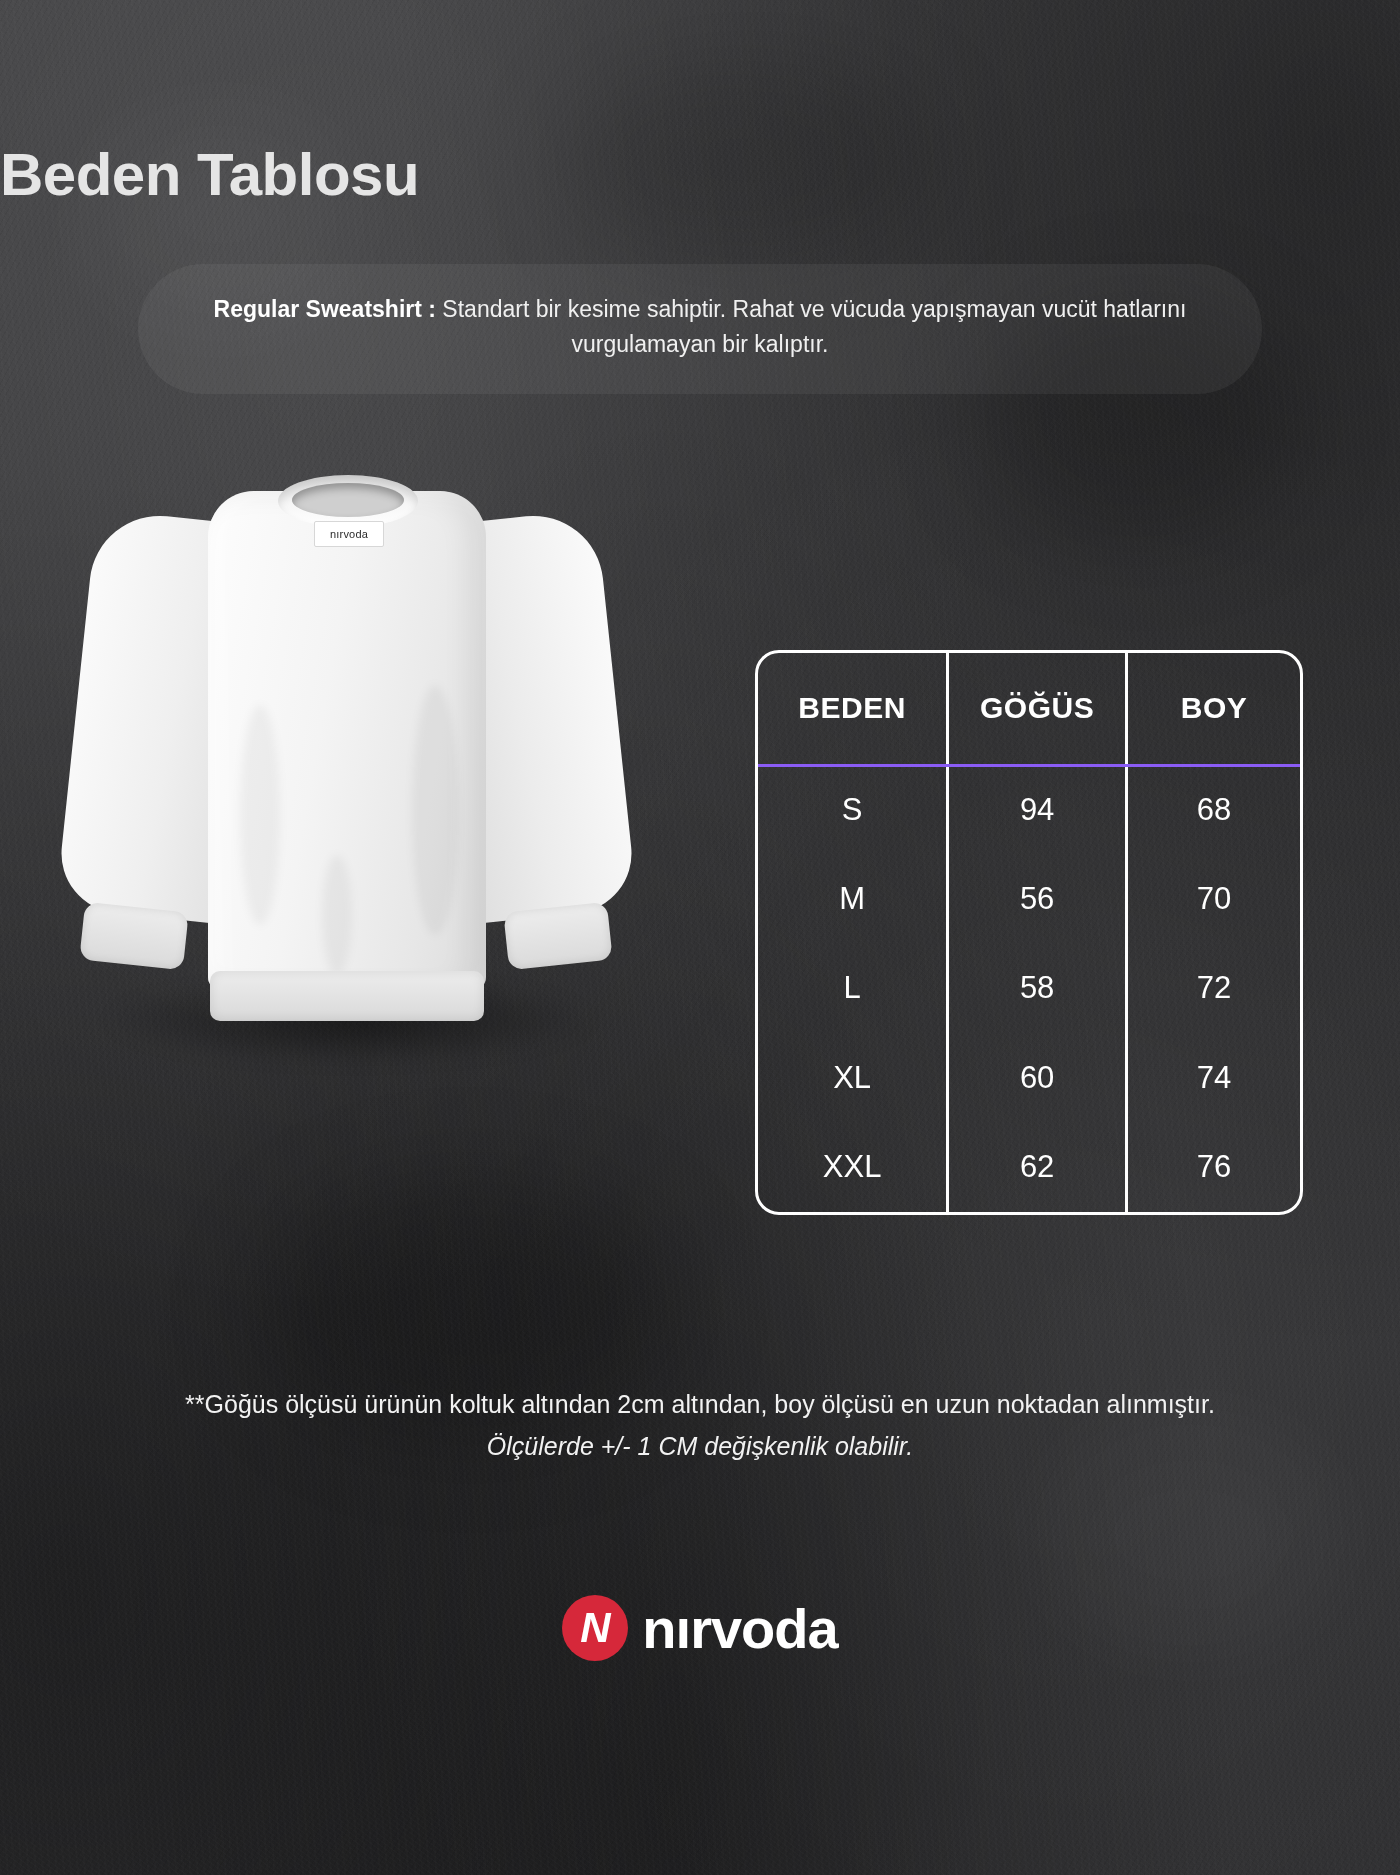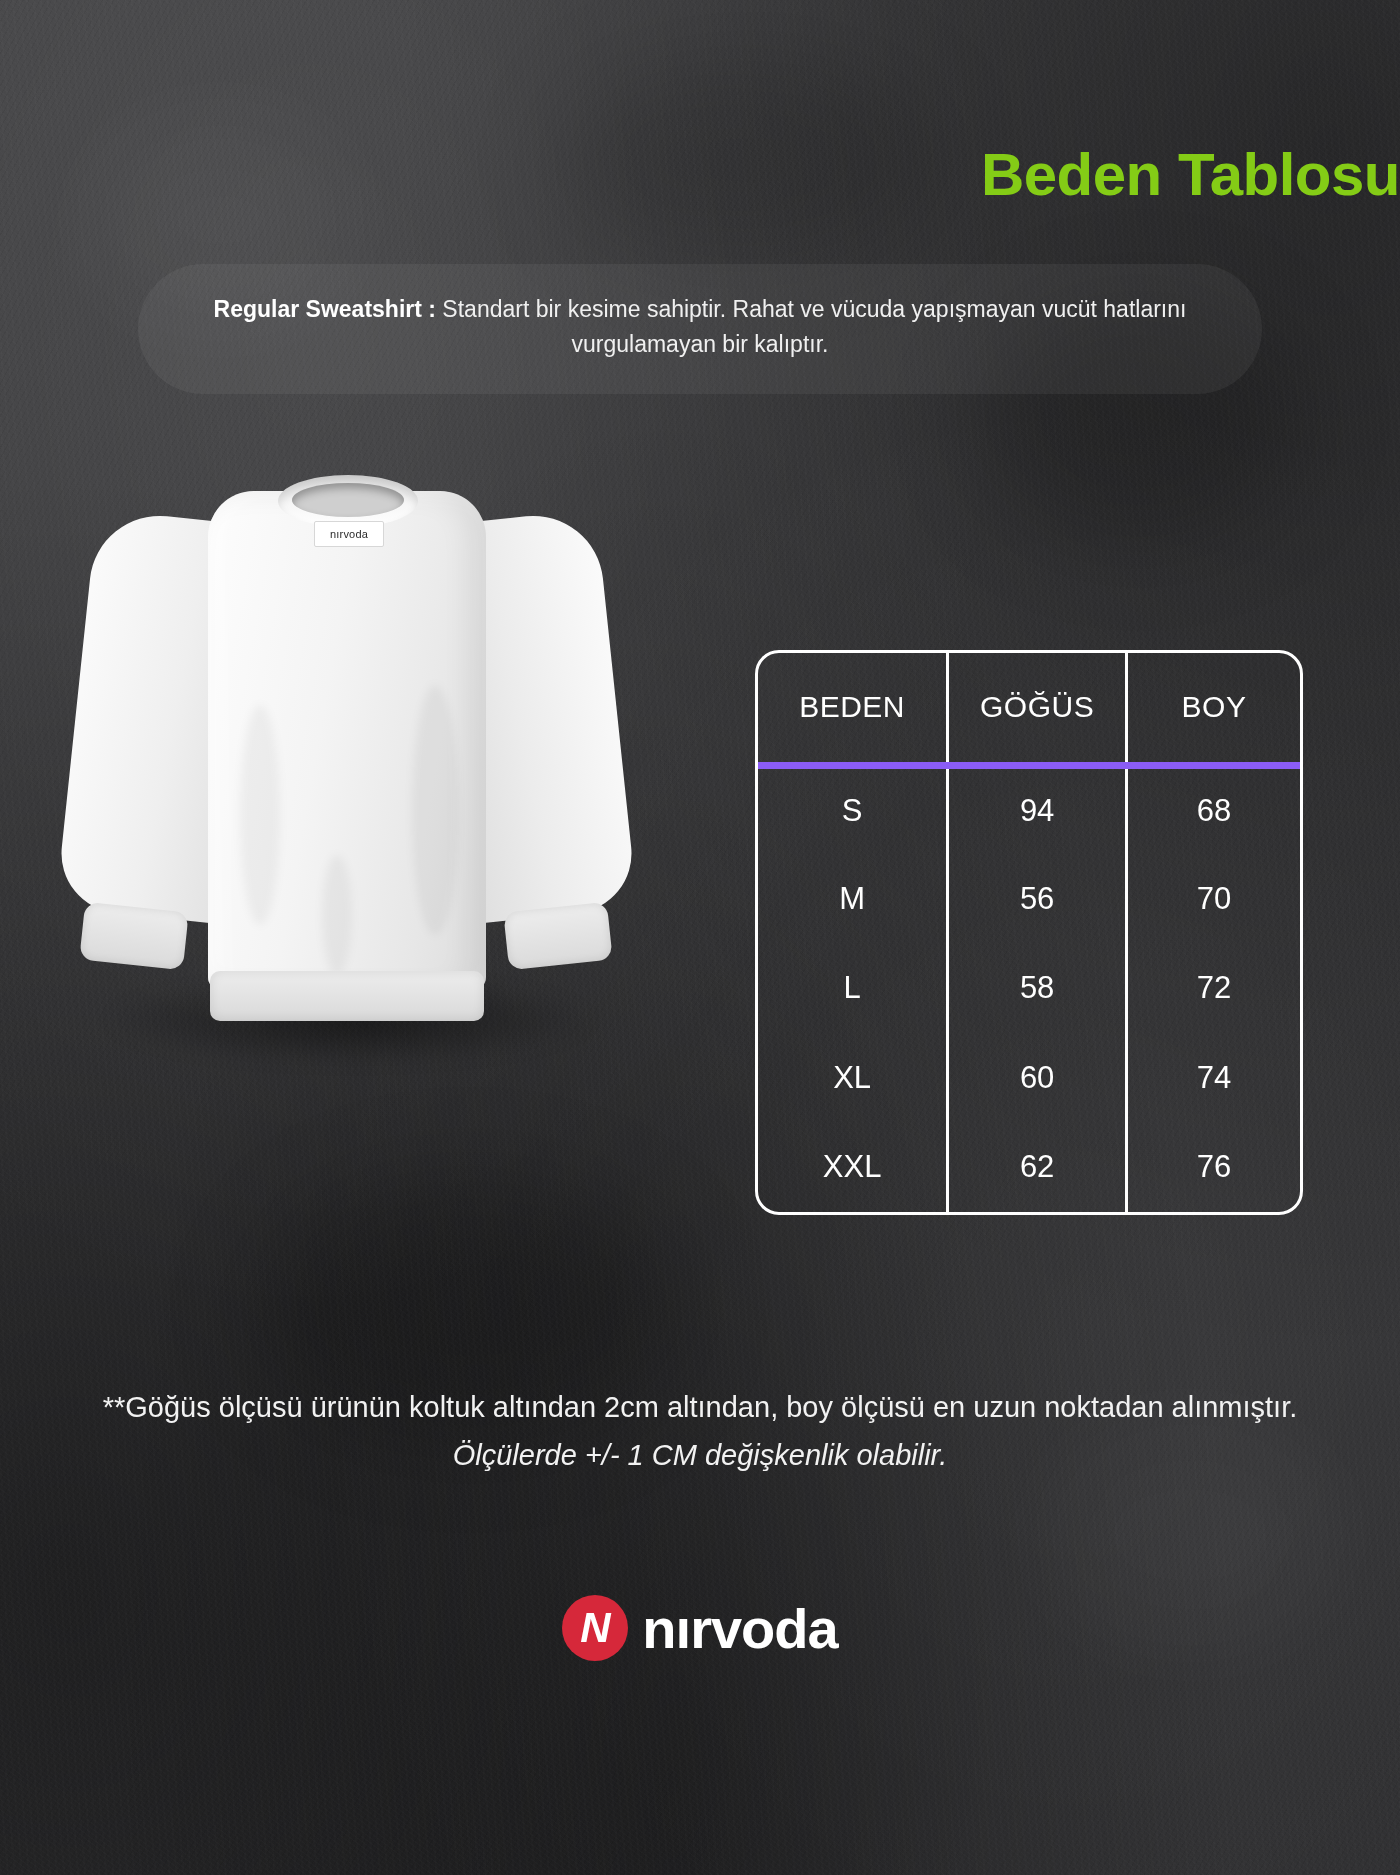--- a/index.html
+++ b/index.html
@@ -42,22 +42,22 @@
   }
 
   .page { position: relative; width: 1400px; height: 1875px; }
 
   
   .title {
     position: absolute;
     top: 140px;
     left: 0;
     width: 100%;
-    text-align: right;
-    color: #84cc16;
+    text-align: left;
+    color: #e5e5e5;
     font-size: 60px;
     font-weight: bold;
     letter-spacing: -0.5px;
   }
 
   
   .desc-pill {
     position: absolute;
     top: 264px;
     left: 138px;
@@ -194,40 +194,40 @@
   table {
     width: 100%;
     height: 100%;
     border-collapse: collapse;
     color: #ffffff;
     font-size: 31px;
     text-align: center;
   }
   thead th {
     height: 112px;
-    font-weight: normal;
+    font-weight: bold;
     font-size: 30px;
     letter-spacing: 0.5px;
-    border-bottom: 7px solid #8b5cf6;
+    border-bottom: 3px solid #8b5cf6;
   }
   thead th + th, tbody td + td { border-left: 3px solid #ffffff; }
   tbody td { height: 88px; font-weight: normal; }
   .col-a { width: 35%; }
   .col-b { width: 33%; }
   .col-c { width: 32%; }
 
   
   .notes {
     position: absolute;
     top: 1385px;
     left: 0;
     width: 100%;
     text-align: center;
     color: #f2f2f2;
-    font-size: 29px;
+    font-size: 25px;
     line-height: 1.52;
   }
   .notes .line2 { margin-top: 4px; font-style: italic; }
 
   
   .logo {
     position: absolute;
     top: 1595px;
     left: 0;
     width: 100%;

